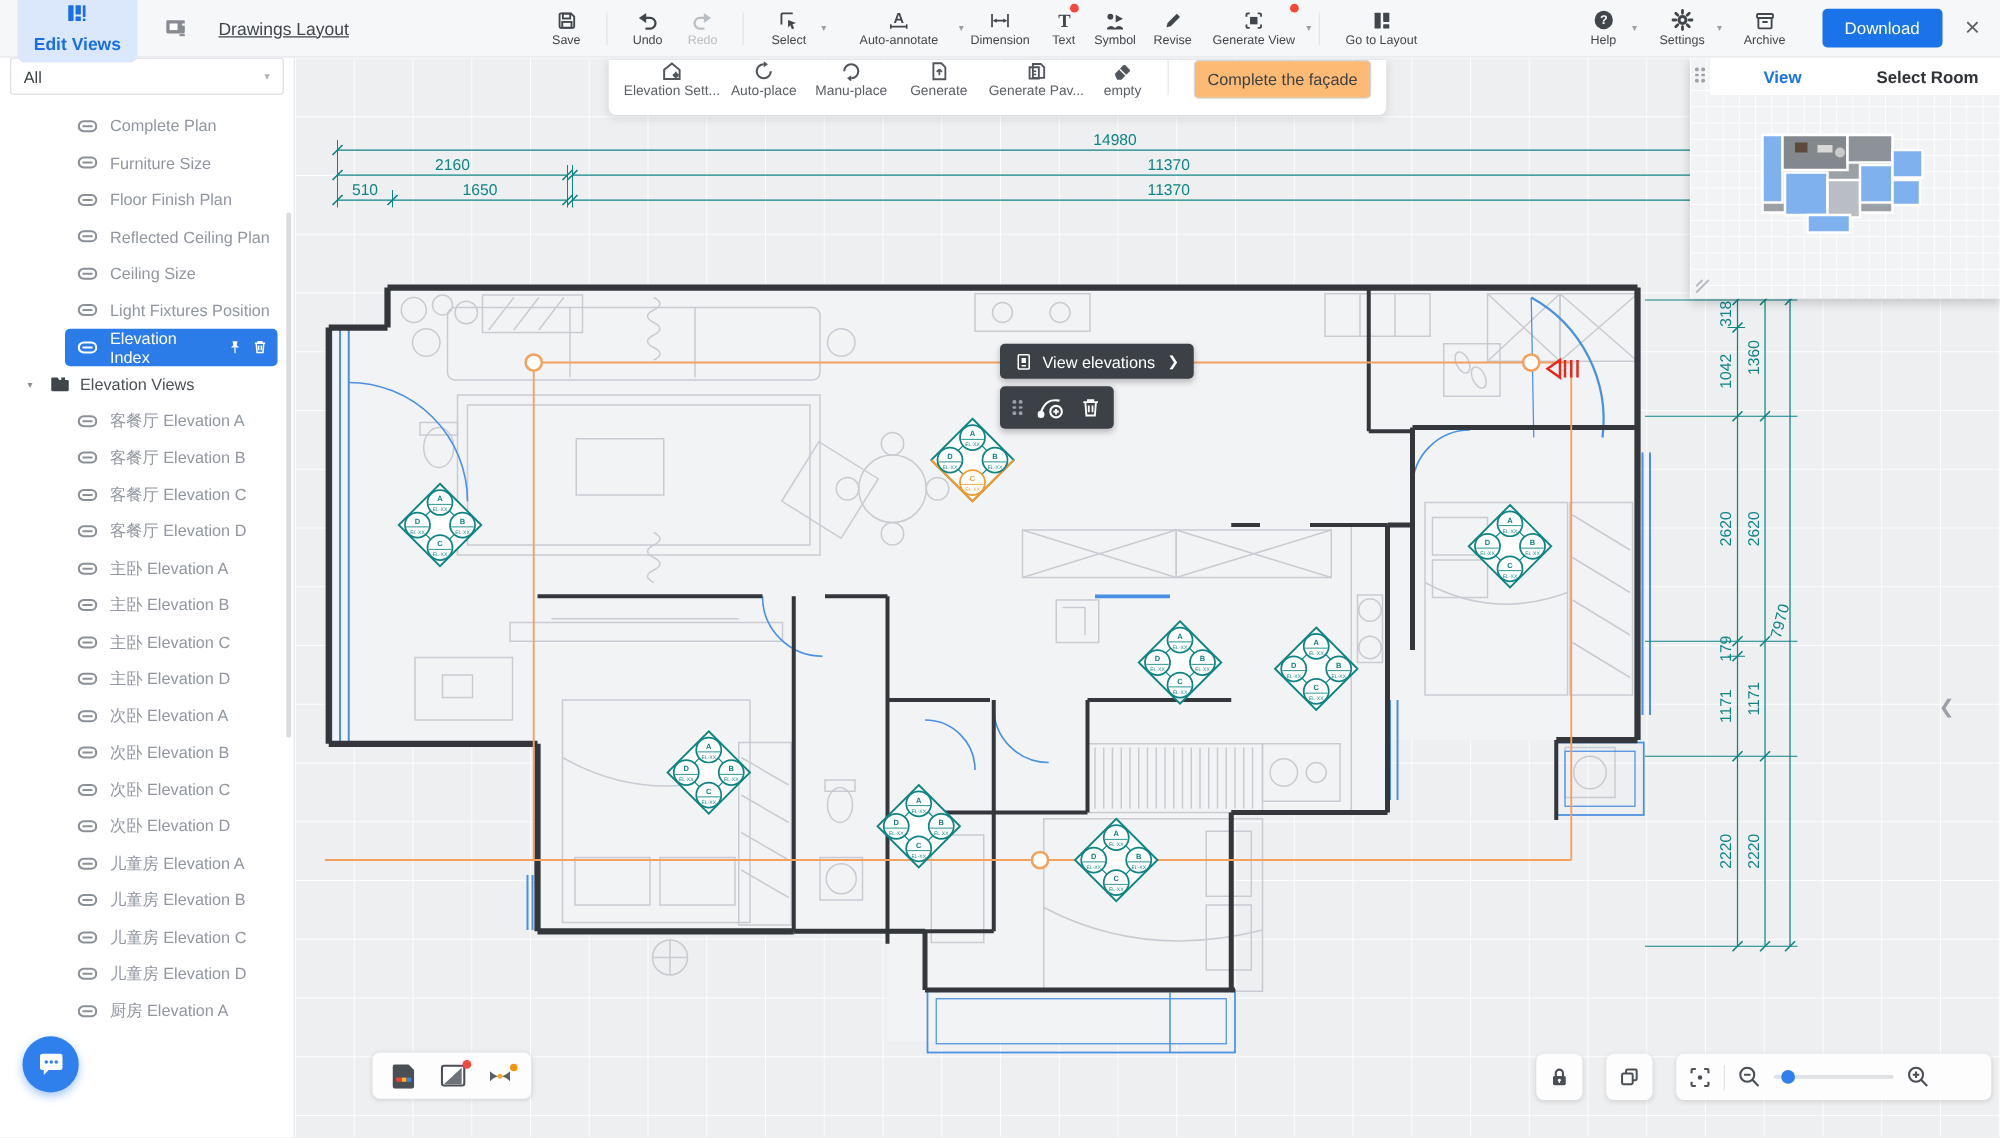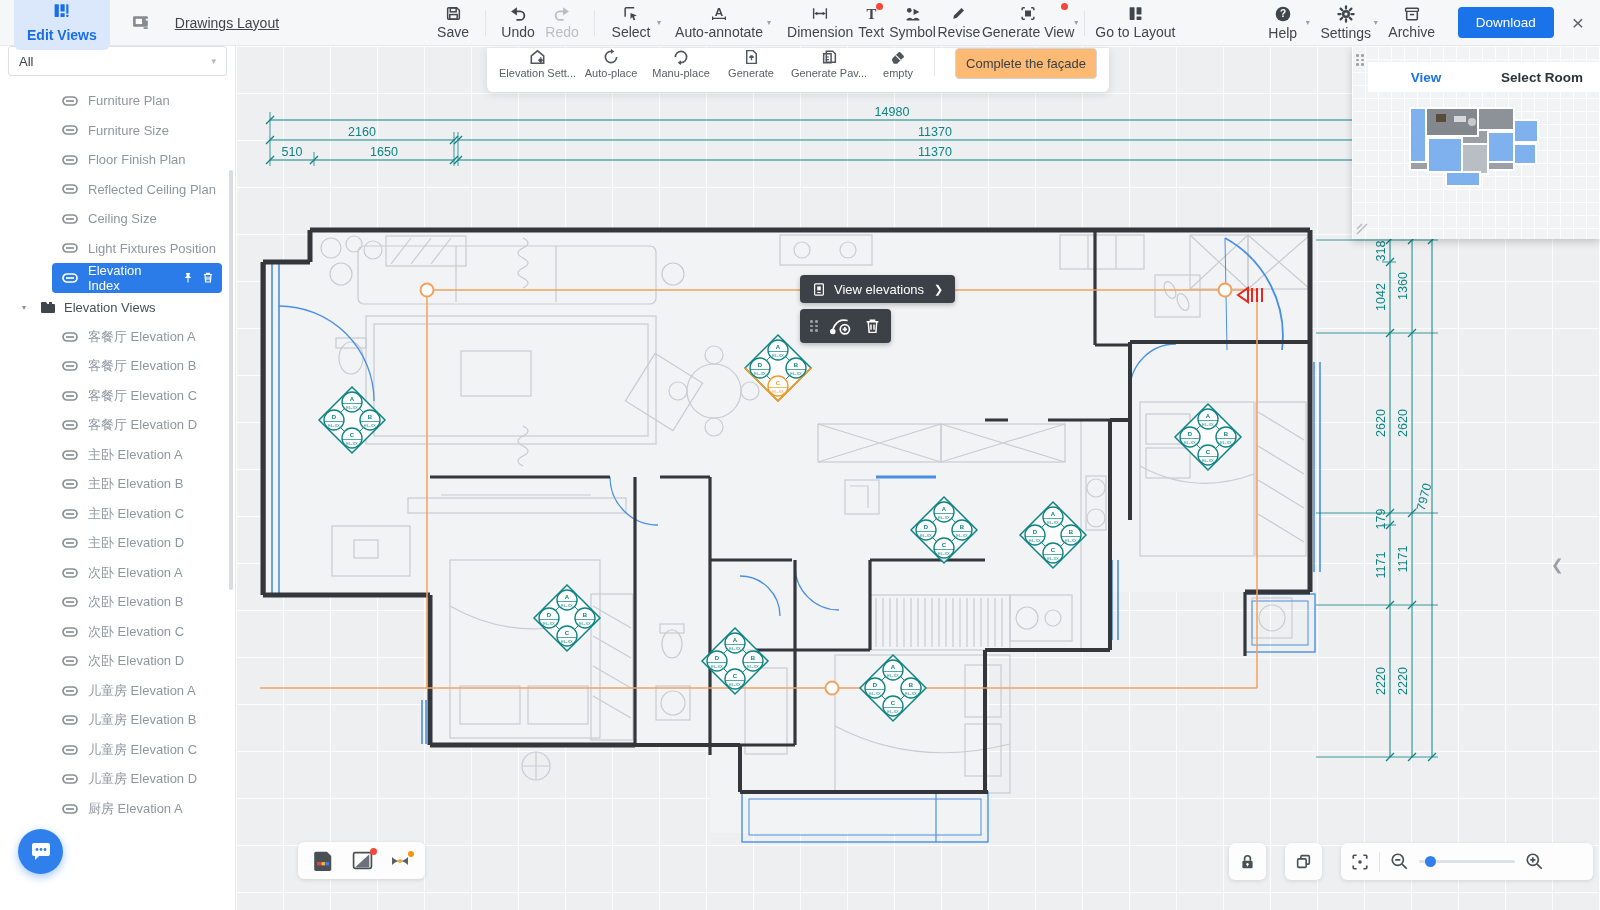--- a/index.html
+++ b/index.html
@@ -4,21 +4,21 @@
 <style>
   * { margin:0; padding:0; box-sizing:border-box; }
   html,body { width:1600px; height:910px; overflow:hidden; font-family:"Liberation Sans", sans-serif; background:#edeff1; }
   #stage { position:relative; width:1600px; height:910px; }
 
   
   #topbar { position:absolute; left:0; top:0; width:1600px; height:46px; background:#f6f7f8; border-bottom:1px solid #e7e9eb; display:flex; align-items:center; z-index:40; }
   .tab-chip { display:flex; align-items:center; gap:8px; margin-left:14px; padding:7px 13px; border-radius:6px; font-size:14px; font-weight:bold; color:#1a6fe8; background:#dbe8fb; cursor:pointer;flex-direction:column; }
   .tab-plain { display:flex; align-items:center; gap:24px; margin-left:22px; font-size:14px; color:#3f454b; cursor:pointer;text-decoration:underline; }
   .tool { position:relative; display:flex; flex-direction:column; align-items:center; justify-content:center; min-width:44px; height:42px; color:#41464c; cursor:pointer; }
-  .tool .lbl { font-size:14px; margin-top:2px; white-space:nowrap; color:#41464c; }
+  .tool .lbl { font-size:10px; margin-top:2px; white-space:nowrap; color:#41464c; }
   .tool.disabled, .tool.disabled .lbl { color:#b9bec5; }
   .tool svg { display:block; }
   .caret { position:absolute; right:-4px; top:16px; font-size:8px; color:#9aa0a6; }
   .reddot { position:absolute; top:1px; right:6px; width:7px; height:7px; border-radius:50%; background:#f5473a; }
   .tb-div { width:1px; height:26px; background:#e2e4e7; margin:0 10px; }
   #download-btn { background:#1a73e8; color:#fff; font-size:13.5px; padding:8px 18px; border-radius:4px; border:none; cursor:pointer; }
   #close-x { font-size:21px; color:#5f6368; margin:0 16px 0 18px; cursor:pointer; }
 
   
   #subbar { position:absolute; left:487px; top:48px; height:44px; background:#fff; border-radius:0 0 6px 6px; box-shadow:0 2px 8px rgba(60,64,67,.15); display:flex; align-items:flex-start; padding:0 12px; z-index:35; }
@@ -51,21 +51,21 @@
 
   #tooltip { position:absolute; left:564px; top:229px; height:28px; background:#3c4147; border-radius:4px; color:#fff; font-size:13px; display:flex; align-items:center; gap:8px; padding:0 12px; cursor:pointer; box-shadow:0 2px 5px rgba(0,0,0,.25); z-index:10;}
   #tooltip .chev { font-size:11px; margin-left:2px; }
   #mini-toolbar { position:absolute; left:564px; top:263px; height:34px; background:#3c4147; border-radius:4px; display:flex; align-items:center; padding:0 10px; gap:12px; box-shadow:0 2px 5px rgba(0,0,0,.25); z-index:10; cursor:pointer;}
   .dots { display:grid; grid-template-columns:3px 3px; grid-gap:2px; }
   .dots i { width:2.5px; height:2.5px; border-radius:50%; background:#9aa0a6; }
 
   
   #right-panel { position:absolute; left:1352px; top:46px; width:248px; height:193px; background:#f1f3f4; box-shadow:0 3px 8px rgba(0,0,0,.18); z-index:36;
      background-image:linear-gradient(rgba(255,255,255,.9) 1px, transparent 1px), linear-gradient(90deg, rgba(255,255,255,.9) 1px, transparent 1px); background-size:13px 13px; }
-  #rp-head { position:absolute; left:16px; top:16px; right:0; height:30px; background:#fff; display:flex; }
+  #rp-head { position:absolute; left:16px; top:0; right:0; height:30px; background:#fff; display:flex; }
   .rp-tab { flex:1; display:flex; align-items:center; justify-content:center; font-size:13.5px; font-weight:bold; color:#2f3337; cursor:pointer; background:#fff; }
   .rp-tab.active { color:#1a73e8; }
   #rp-dots { position:absolute; left:4px; top:8px; }
   #rp-resize { position:absolute; left:3px; bottom:3px; width:14px; height:14px; cursor:nwse-resize; }
   #rp-thumb { position:absolute; left:36px; top:54px; }
 
   
   #chat-fab { position:absolute; left:18px; top:829px; width:45px; height:45px; border-radius:50%; background:#2f80ed; box-shadow:0 3px 8px rgba(47,128,237,.45); display:flex; align-items:center; justify-content:center; cursor:pointer; z-index:50; }
   #bl-bar { position:absolute; left:298px; top:842px; height:37px; background:#fdfdfe; border-radius:6px; box-shadow:0 1px 4px rgba(0,0,0,.12); display:flex; align-items:center; gap:18px; padding:0 14px; z-index:20; }
   .bl-ic { position:relative; cursor:pointer; display:flex; }
@@ -146,21 +146,21 @@
       <span class="caret">▾</span>
     </div>
     <div class="tool" style="min-width:96px; margin-left:14px">
       <svg width="18" height="17" viewBox="0 0 16 16">
           <text x="8" y="10" font-size="11" font-weight="bold" fill="#41464c" text-anchor="middle" font-family="Liberation Sans,sans-serif">A</text>
           <path d="M2 12.5 H14 M2 10.8 V14.2 M14 10.8 V14.2" stroke="#41464c" stroke-width="1.2"></path>
         </svg>
       <span class="lbl">Auto-annotate</span>
       <span class="caret">▾</span>
     </div>
-    <div class="tool" style="min-width:66px; margin-left:20px">
+    <div class="tool" style="min-width:66px; margin-left:0">
       <svg width="18" height="17" viewBox="0 0 16 16" stroke="#41464c" stroke-width="1.3">
           <path d="M2 3 V13 M14 3 V13 M4.2 8 H11.8" fill="none"></path>
           <polygon points="2.5,8 5.5,6.4 5.5,9.6" fill="#41464c" stroke="none"></polygon>
           <polygon points="13.5,8 10.5,6.4 10.5,9.6" fill="#41464c" stroke="none"></polygon>
         </svg>
       <span class="lbl">Dimension</span>
     </div>
     <div class="tool" style="min-width:36px">
       <span class="reddot"></span>
       <svg width="17" height="17" viewBox="0 0 16 16">
@@ -287,21 +287,21 @@
     <div id="filter">
       <span>All</span>
       <span class="c">▾</span>
     </div>
     <div id="views-list">
         <div class="s-item">
           <svg width="16" height="12" viewBox="0 0 16 12">
             <rect x="1" y="2" width="14" height="8" rx="4" fill="none" stroke="#8a9097" stroke-width="1.7"></rect>
             <path d="M4 6 h8" stroke="#8a9097" stroke-width="1.7"></path>
           </svg>
-          <span>Furniture Plan</span>
+          <span>Complete Plan</span>
         </div>
         <div class="s-item">
           <svg width="16" height="12" viewBox="0 0 16 12">
             <rect x="1" y="2" width="14" height="8" rx="4" fill="none" stroke="#8a9097" stroke-width="1.7"></rect>
             <path d="M4 6 h8" stroke="#8a9097" stroke-width="1.7"></path>
           </svg>
           <span>Furniture Size</span>
         </div>
         <div class="s-item">
           <svg width="16" height="12" viewBox="0 0 16 12">

